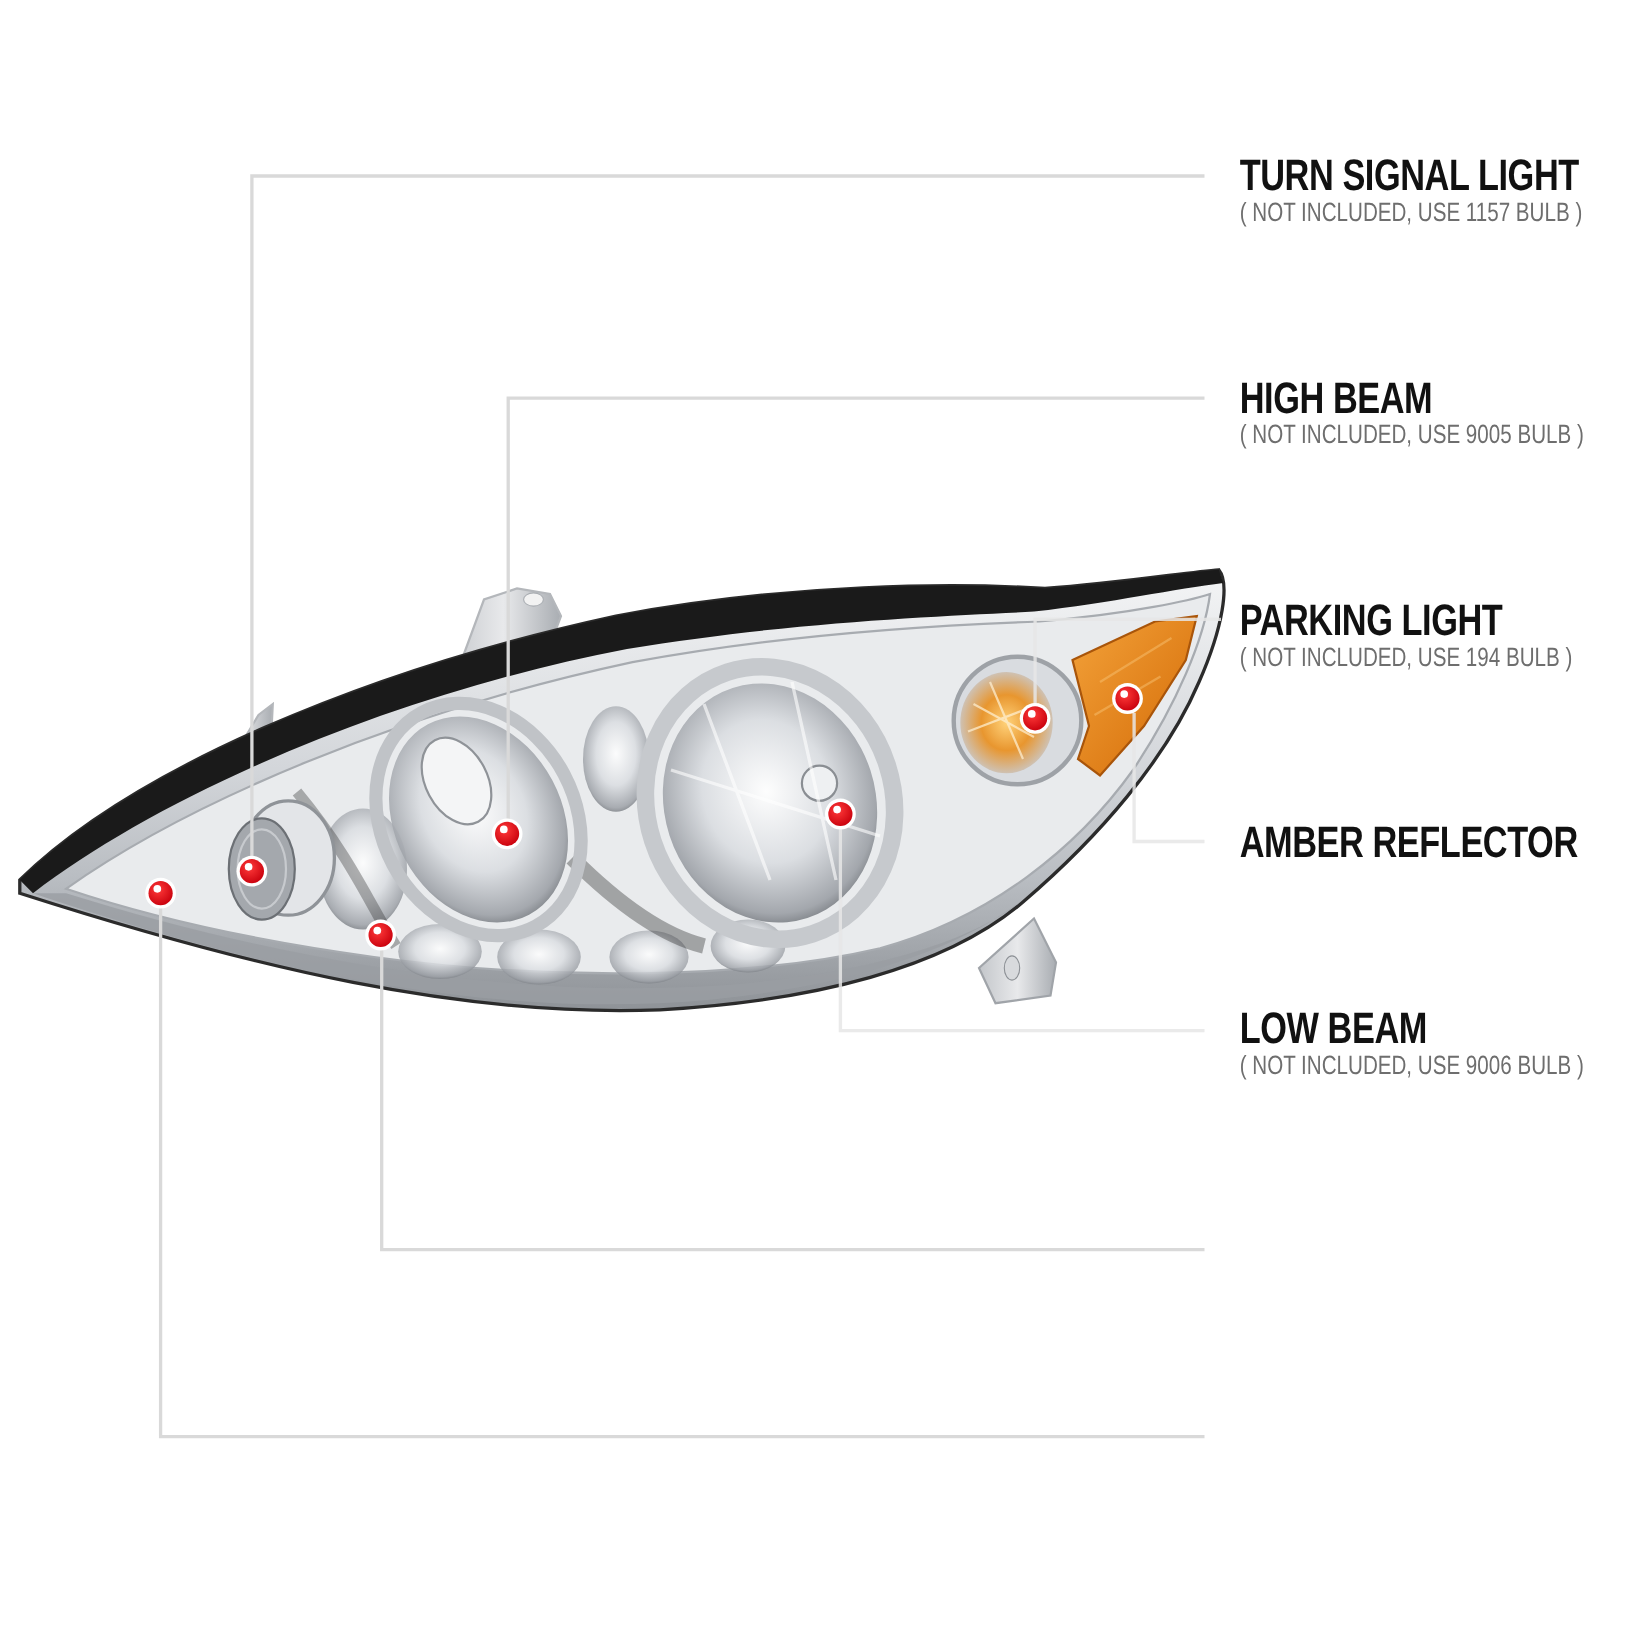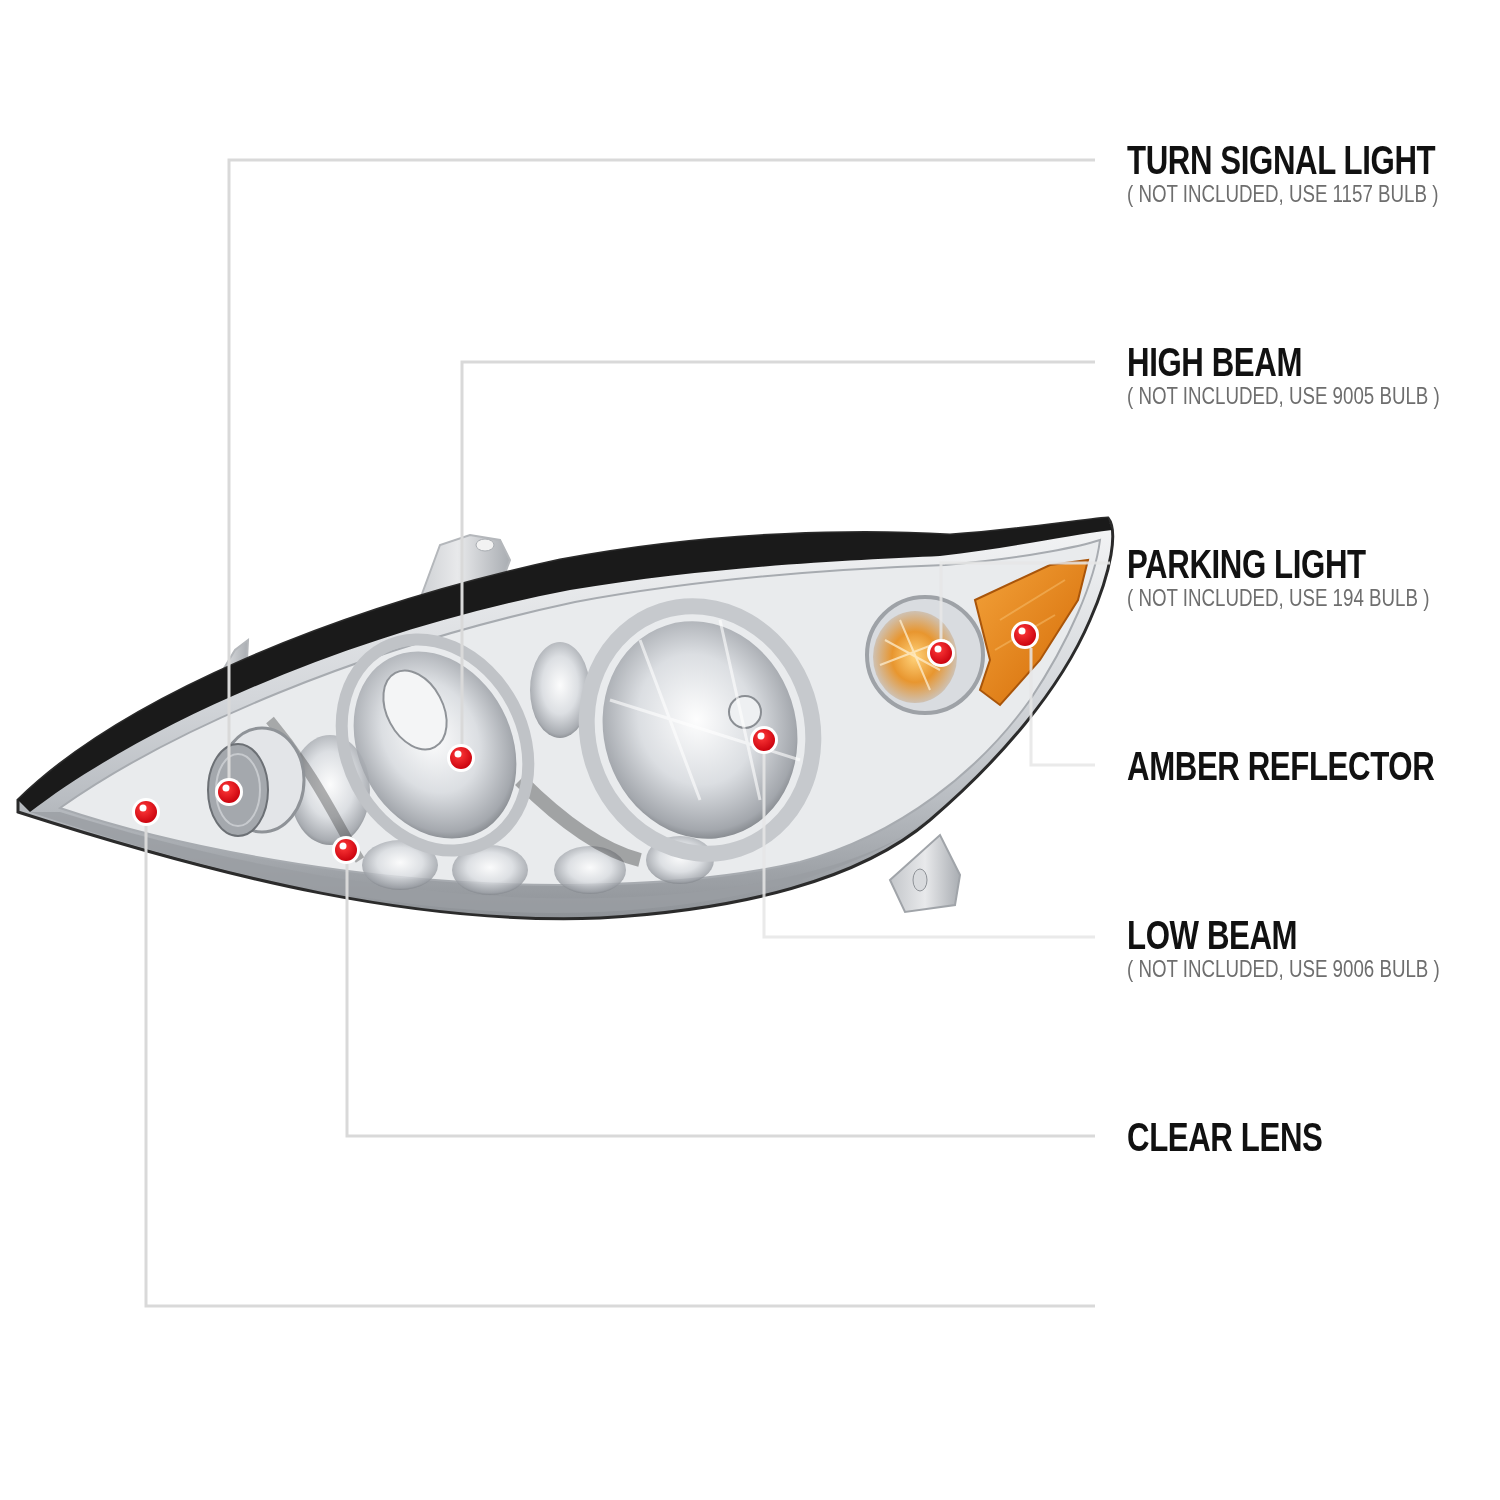--- a/index.html
+++ b/index.html
@@ -211,18 +211,15 @@
 
   <div class="label" style="top:746px;">
     <span class="title">AMBER REFLECTOR</span>
   </div>
 
   <div class="label" style="top:915px;">
     <span class="title">LOW BEAM</span>
     <span class="sub">( NOT INCLUDED, USE  9006  BULB )</span>
   </div>
 
-  <div class="label" style="top:1117px;">
-    <span class="title">CLEAR LENS</span>
-  </div>
 
 
 </div>
 
 </body></html>

